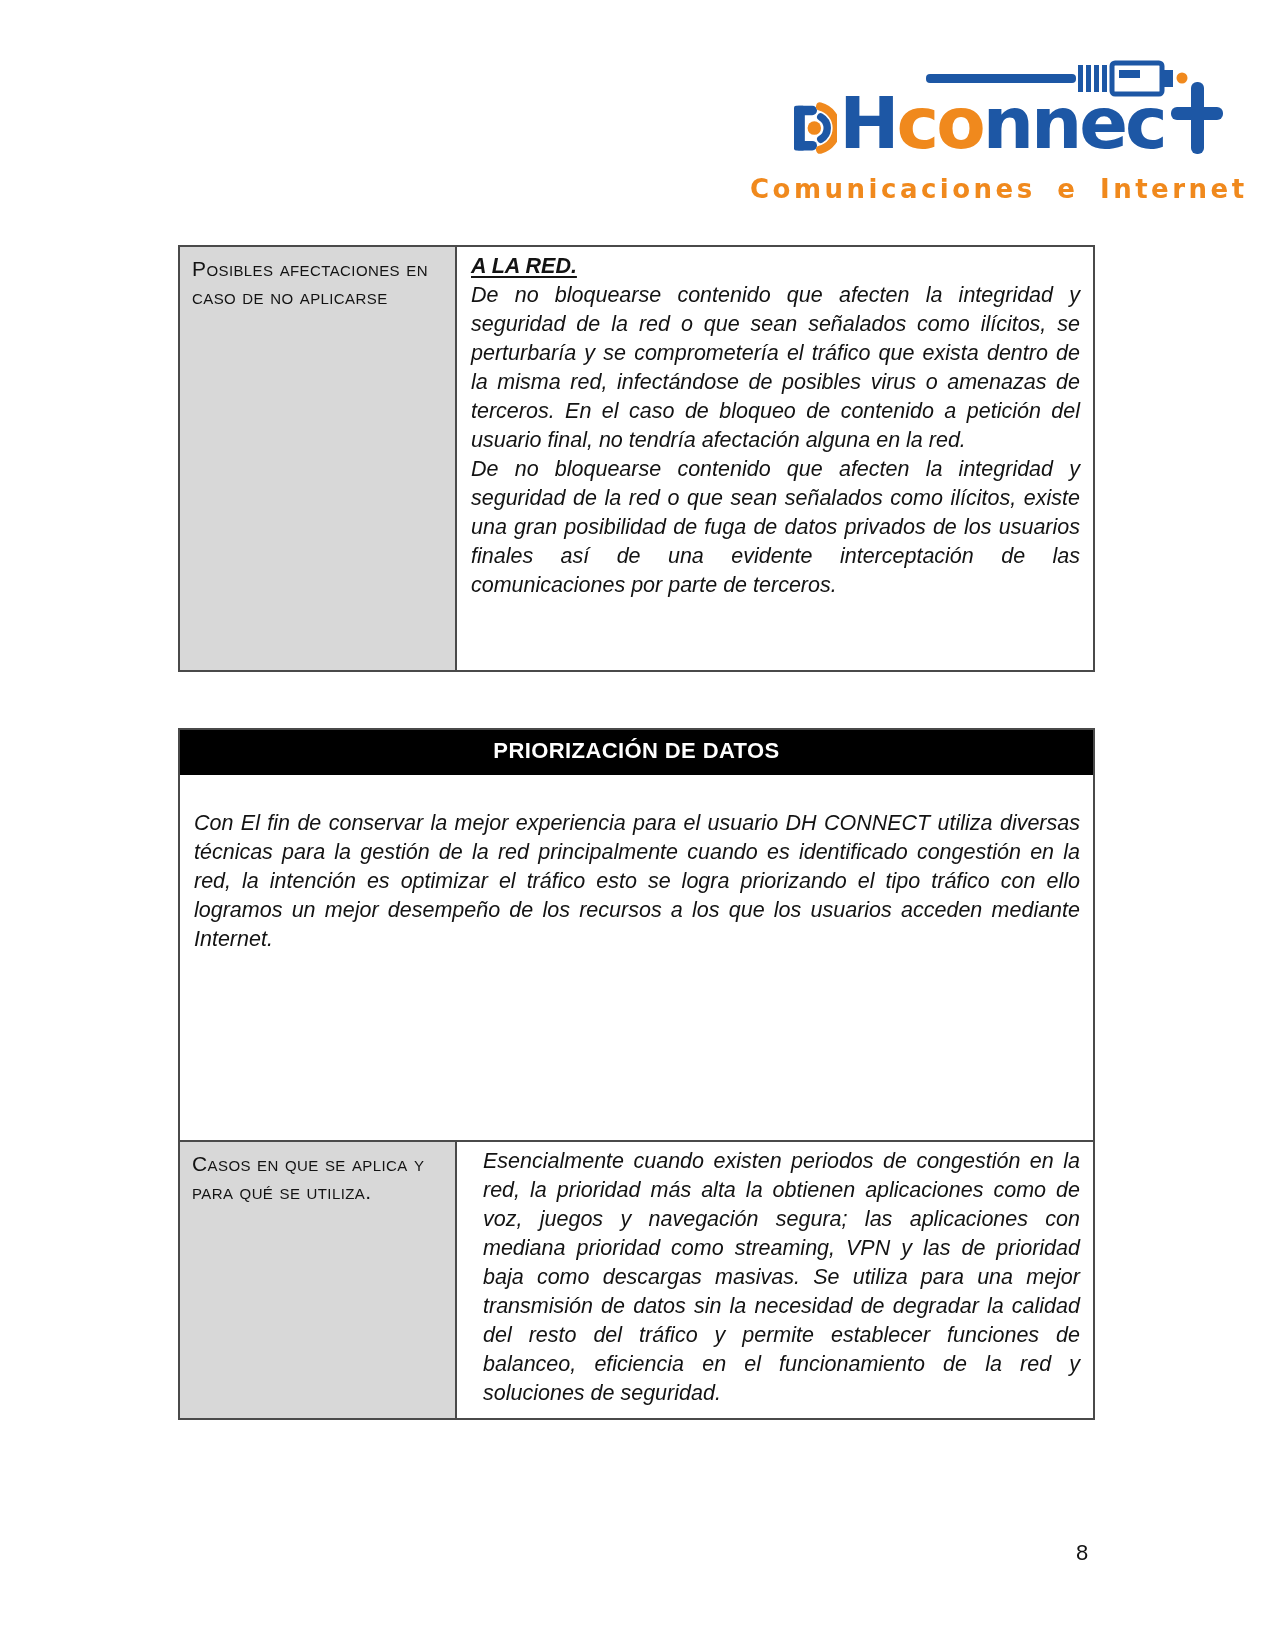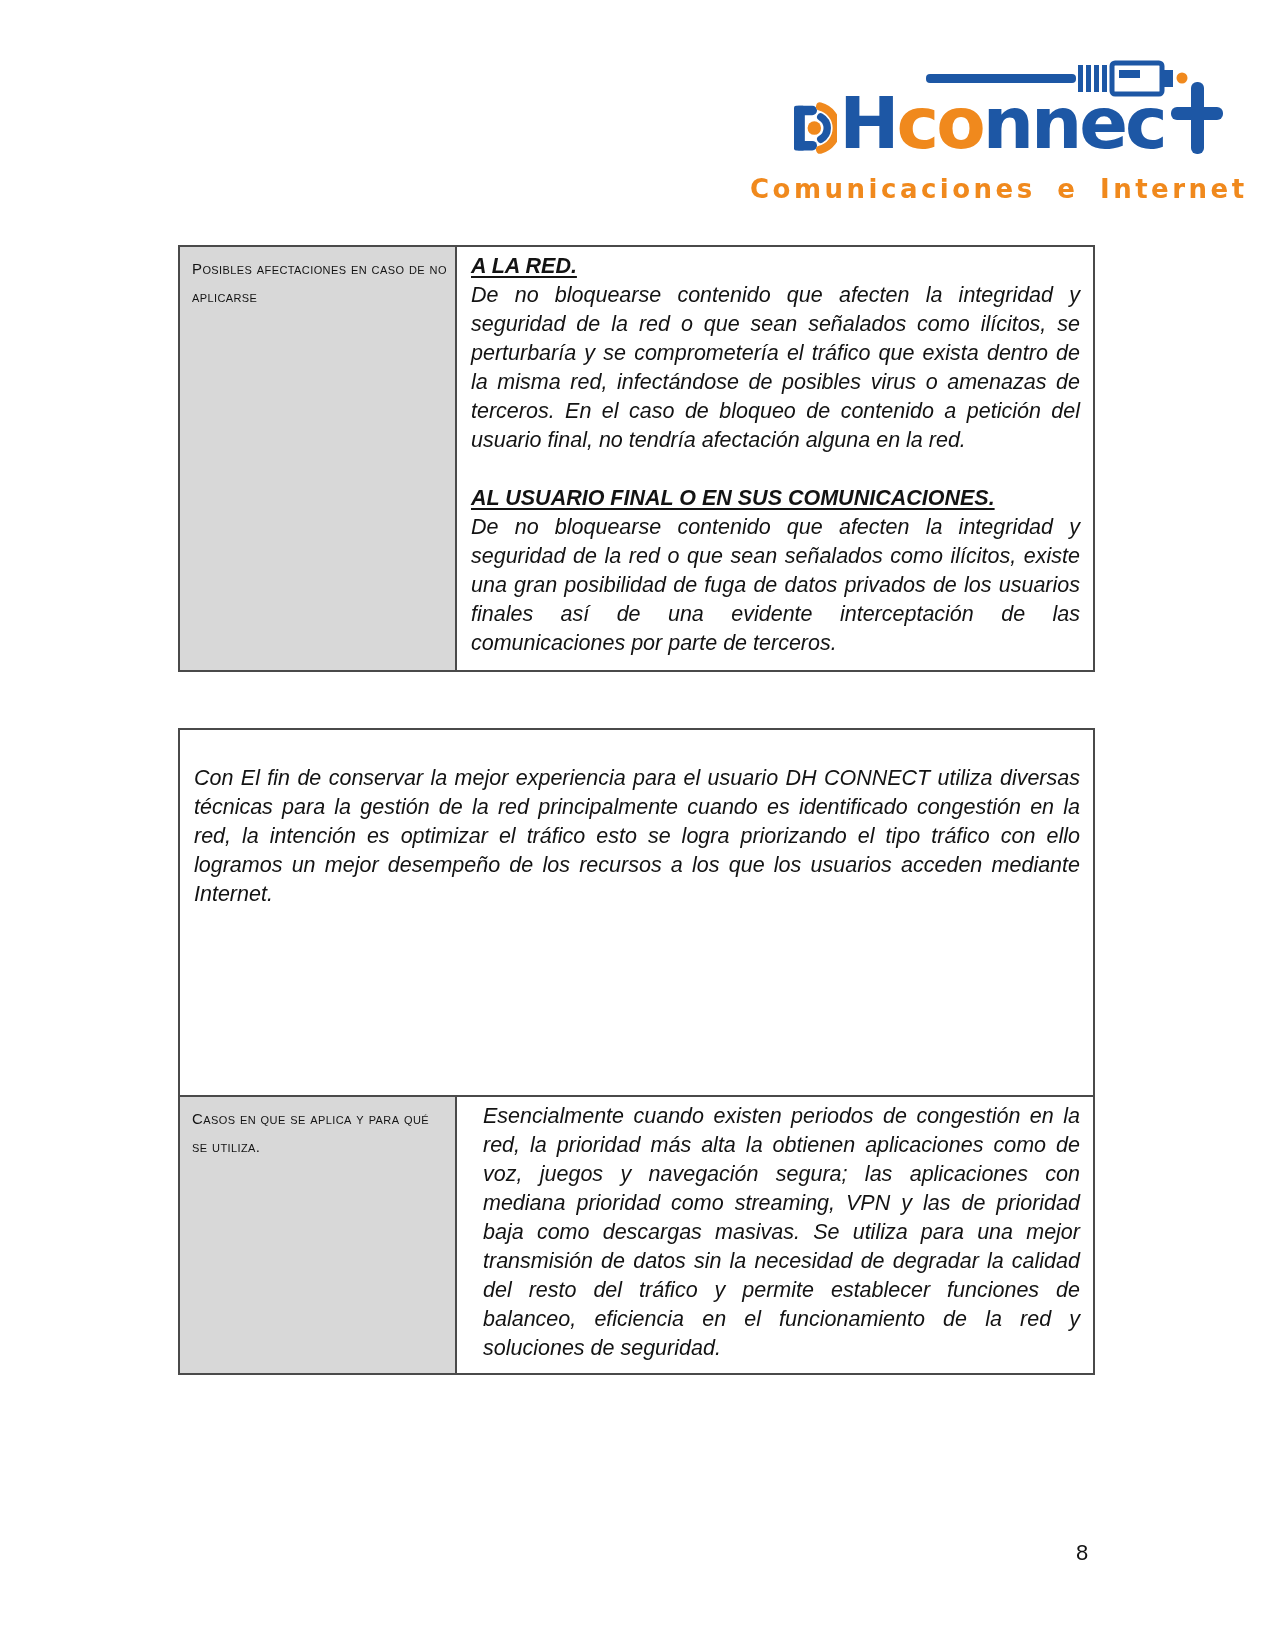--- a/index.html
+++ b/index.html
@@ -40,21 +40,21 @@
   
   .doc-table{
     position:absolute;left:178px;width:917px;box-sizing:border-box;
     border:2px solid var(--border);background:#fff;
   }
   .t-row{display:flex;align-items:stretch;box-sizing:border-box;}
   .t-row + .t-row{border-top:2px solid var(--border);gap:12px;}
   .cell-label{
     width:277px;flex:0 0 277px;box-sizing:border-box;background:var(--cell-gray);
     border-right:2px solid var(--border);padding:8px 8px 8px 12px;
-    font-variant:small-caps;font-size:15px;line-height:28px;letter-spacing:0.4px;
+    font-variant:small-caps;font-size:21px;line-height:28px;letter-spacing:0.4px;
   }
   .cell-body{
     flex:1;box-sizing:border-box;padding:5px 13px 10px 14px;
     font-size:21.5px;line-height:29px;text-align:justify;
   }
   .section-heading{
     font-weight:bold;text-decoration:underline;text-decoration-thickness:2px;
     text-underline-offset:3px;margin:0;text-align:left;
   }
   .cell-body p{margin:0;font-style:italic;}
@@ -108,27 +108,27 @@
     </div>
     <div class="tagline">Comunicaciones e Internet</div>
   </div>
 
   <div class="doc-table" id="table1">
     <div class="t-row">
       <div class="cell-label">Posibles afectaciones en caso de no aplicarse</div>
       <div class="cell-body">
         <p class="section-heading">A LA RED.</p>
         <p>De no bloquearse contenido que afecten la integridad y seguridad de la red o que sean señalados como ilícitos, se perturbaría y se comprometería el tráfico que exista dentro de la misma red, infectándose de posibles virus o amenazas de terceros. En el caso de bloqueo de contenido a petición del usuario final, no tendría afectación alguna en la red.</p>
-        <p class="section-heading para-gap">AL USUARIO FINAL O EN SUS COMUNICACIONES.</p>
         <p>De no bloquearse contenido que afecten la integridad y seguridad de la red o que sean señalados como ilícitos, existe una gran posibilidad de fuga de datos privados de los usuarios finales así de una evidente interceptación de las comunicaciones por parte de terceros.</p>
       </div>
     </div>
   </div>
 
   <div class="doc-table" id="table2">
+    <div class="tbl-title">PRIORIZACIÓN DE DATOS</div>
     <div class="t-row" id="row-concepto">
       <div class="cell-body">
         <p class="para-gap">Con El fin de conservar la mejor experiencia para el usuario DH CONNECT utiliza diversas técnicas para la gestión de la red principalmente cuando es identificado congestión en la red, la intención es optimizar el tráfico esto se logra priorizando el tipo tráfico con ello logramos un mejor desempeño de los recursos a los que los usuarios acceden mediante Internet.</p>
       </div>
     </div>
     <div class="t-row" id="row-casos">
       <div class="cell-label">Casos en que se aplica y para qué se utiliza.</div>
       <div class="cell-body">
         <p>Esencialmente cuando existen periodos de congestión en la red, la prioridad más alta la obtienen aplicaciones como de voz, juegos y navegación segura; las aplicaciones con mediana prioridad como streaming, VPN y las de prioridad baja como descargas masivas. Se utiliza para una mejor transmisión de datos sin la necesidad de degradar la calidad del resto del tráfico y permite establecer funciones de balanceo, eficiencia en el funcionamiento de la red y soluciones de seguridad.</p>
       </div>

